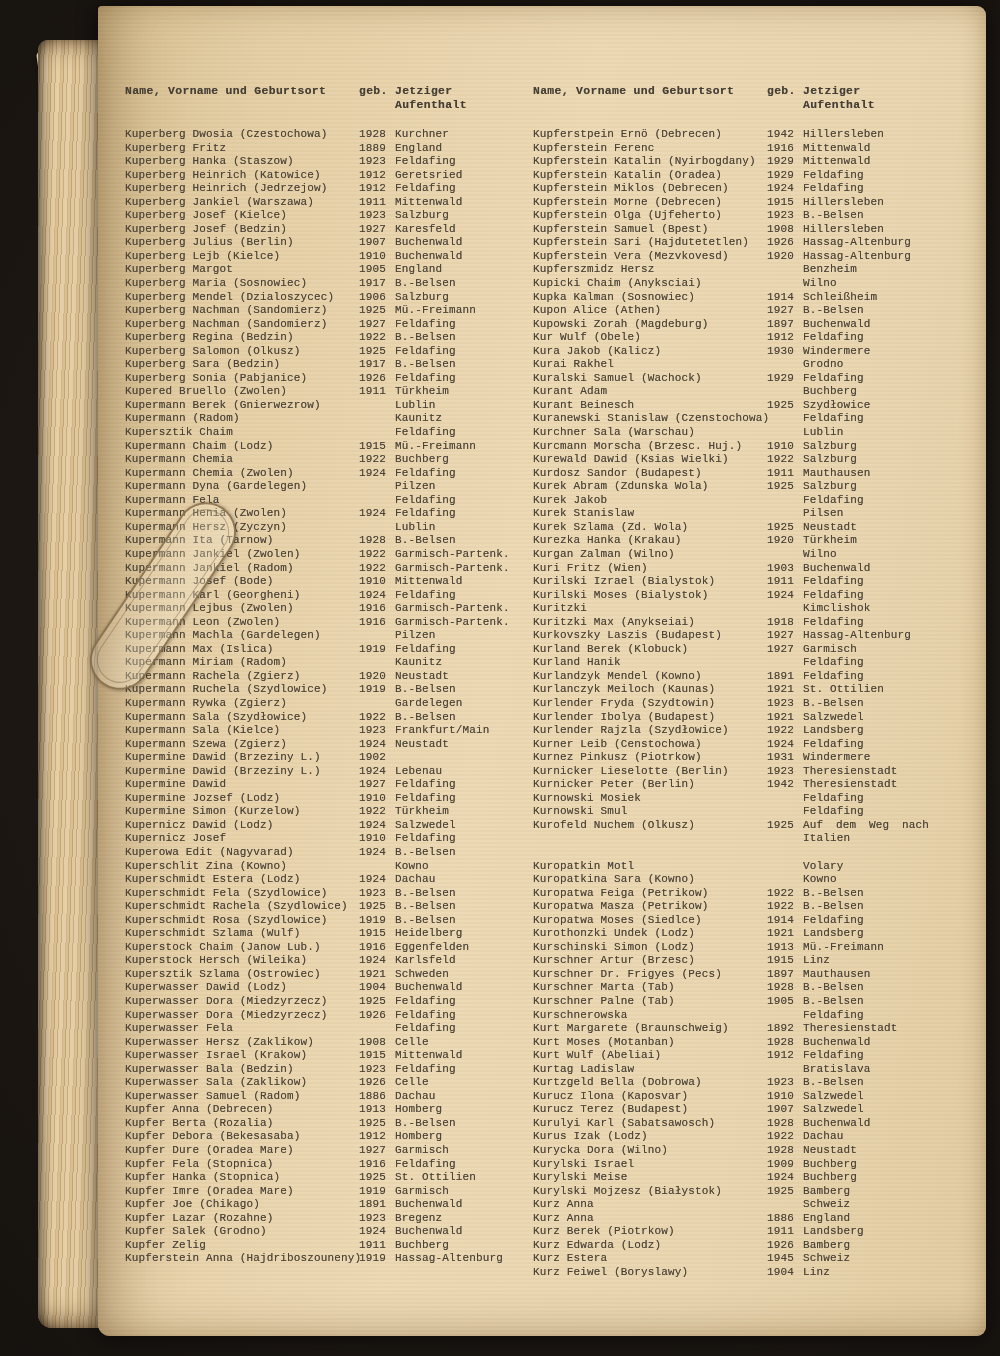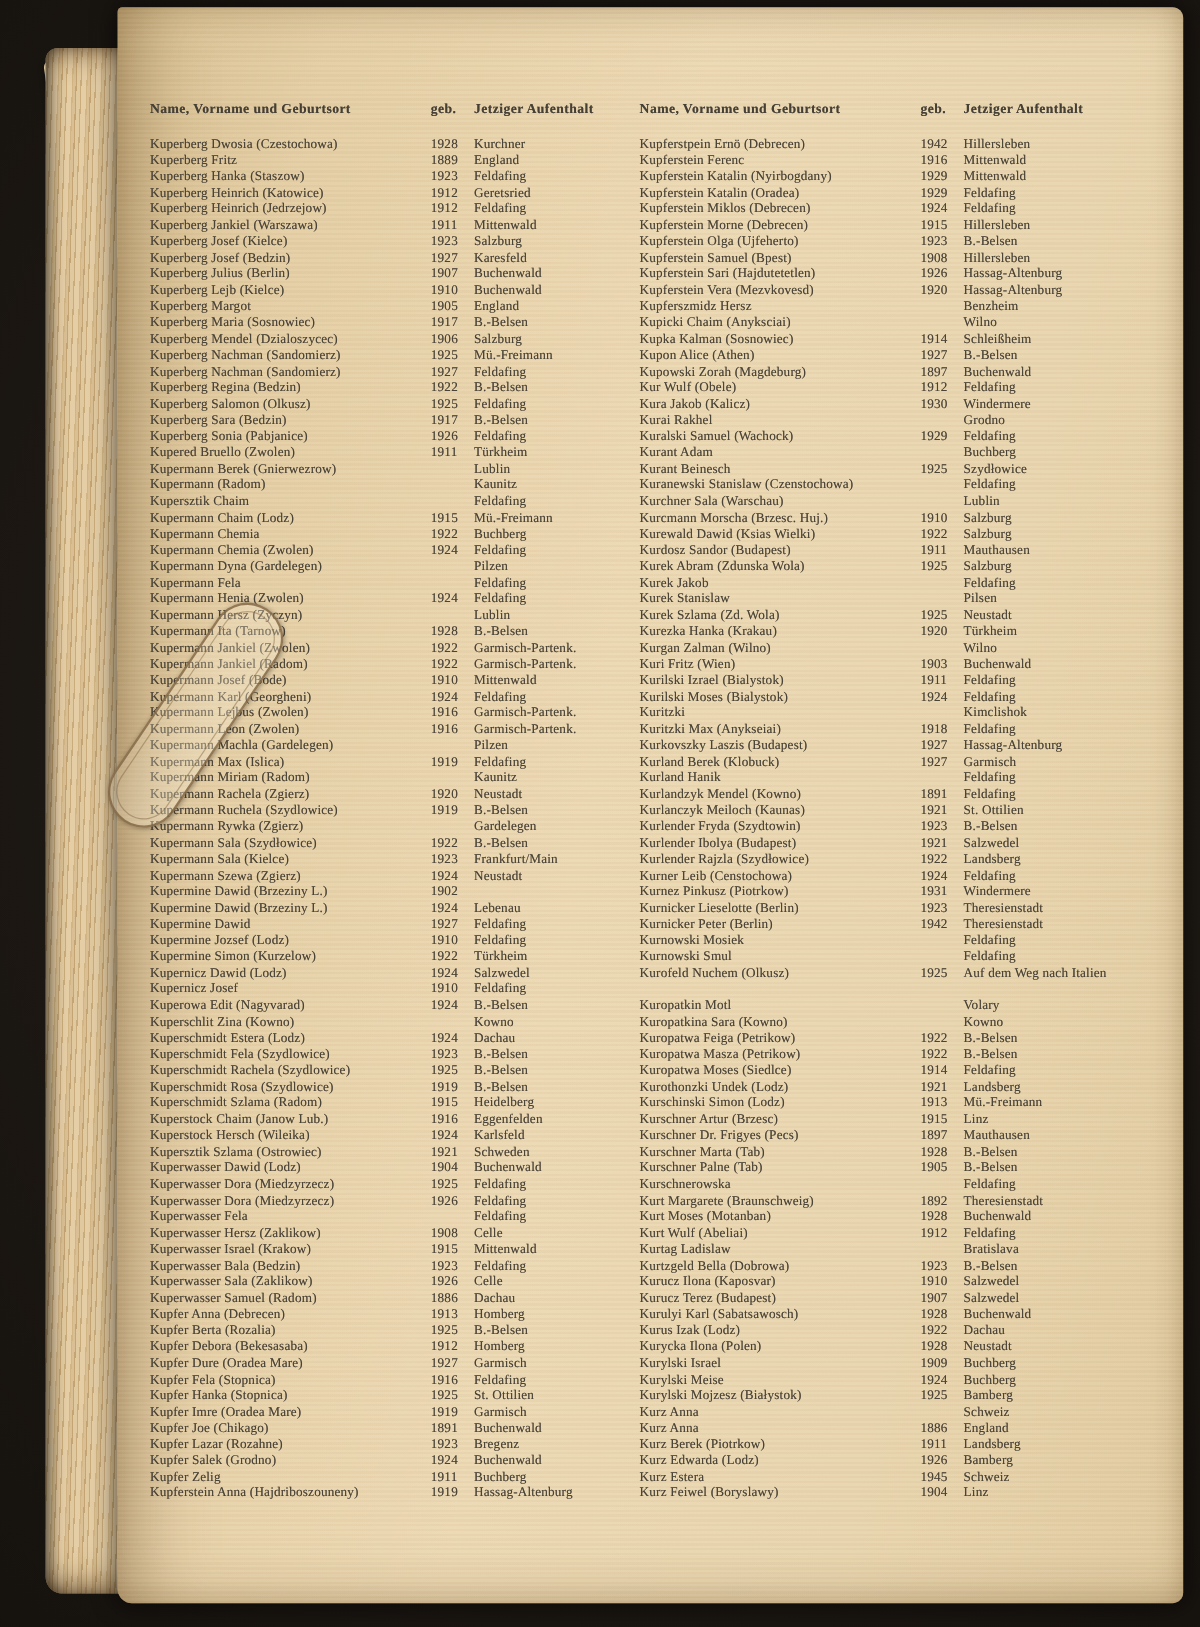--- a/index.html
+++ b/index.html
@@ -1,19 +1,19 @@
 <!DOCTYPE html>
 <html><head>
 <meta charset="utf-8">
 <style>
   html,body { margin:0; padding:0; background:#0e0c0a; }
   .photo {
     position:relative; width:1000px; height:1356px; overflow:hidden;
     background: radial-gradient(140% 120% at 55% 45%, #262019 0%, #17130f 55%, #0c0a08 100%);
-    font-family:Liberation Serif, serif;
+    font-family:Liberation Mono, monospace;
   }
   
   .fan { position:absolute; border-radius:6px; box-shadow:0 2px 5px rgba(0,0,0,.45); }
   .fan1 { left:40px; top:36px; width:210px; height:74px; background:#e0c89d; transform:rotate(-8deg); }
   .fan2 { left:46px; top:44px; width:200px; height:66px; background:#d8bf92; transform:rotate(-4.5deg); }
   .fan3 { left:52px; top:52px; width:190px; height:60px; background:#e6d0a8; transform:rotate(-2deg); }
   
   .stack {
     position:absolute; left:38px; top:40px; width:82px; height:1288px;
     border-radius:10px 0 0 14px;
@@ -381,21 +381,21 @@
             <span class="c-name">Kuperschmidt Rachela (Szydlowice)</span>
             <span class="c-geb">1925</span>
             <span class="c-ort">B.-Belsen</span>
           </div>
           <div class="row">
             <span class="c-name">Kuperschmidt Rosa (Szydlowice)</span>
             <span class="c-geb">1919</span>
             <span class="c-ort">B.-Belsen</span>
           </div>
           <div class="row">
-            <span class="c-name">Kuperschmidt Szlama (Radom)</span>
+            <span class="c-name">Kuperschmidt Szlama (Wulf)</span>
             <span class="c-geb">1915</span>
             <span class="c-ort">Heidelberg</span>
           </div>
           <div class="row">
             <span class="c-name">Kuperstock Chaim (Janow Lub.)</span>
             <span class="c-geb">1916</span>
             <span class="c-ort">Eggenfelden</span>
           </div>
           <div class="row">
             <span class="c-name">Kuperstock Hersch (Wileika)</span>
@@ -884,21 +884,21 @@
             <span class="c-name">Kurulyi Karl (Sabatsawosch)</span>
             <span class="c-geb">1928</span>
             <span class="c-ort">Buchenwald</span>
           </div>
           <div class="row">
             <span class="c-name">Kurus Izak (Lodz)</span>
             <span class="c-geb">1922</span>
             <span class="c-ort">Dachau</span>
           </div>
           <div class="row">
-            <span class="c-name">Kurycka Ilona (Polen)</span>
+            <span class="c-name">Kurycka Dora (Wilno)</span>
             <span class="c-geb">1928</span>
             <span class="c-ort">Neustadt</span>
           </div>
           <div class="row">
             <span class="c-name">Kurylski Israel</span>
             <span class="c-geb">1909</span>
             <span class="c-ort">Buchberg</span>
           </div>
           <div class="row">
             <span class="c-name">Kurylski Meise</span>

